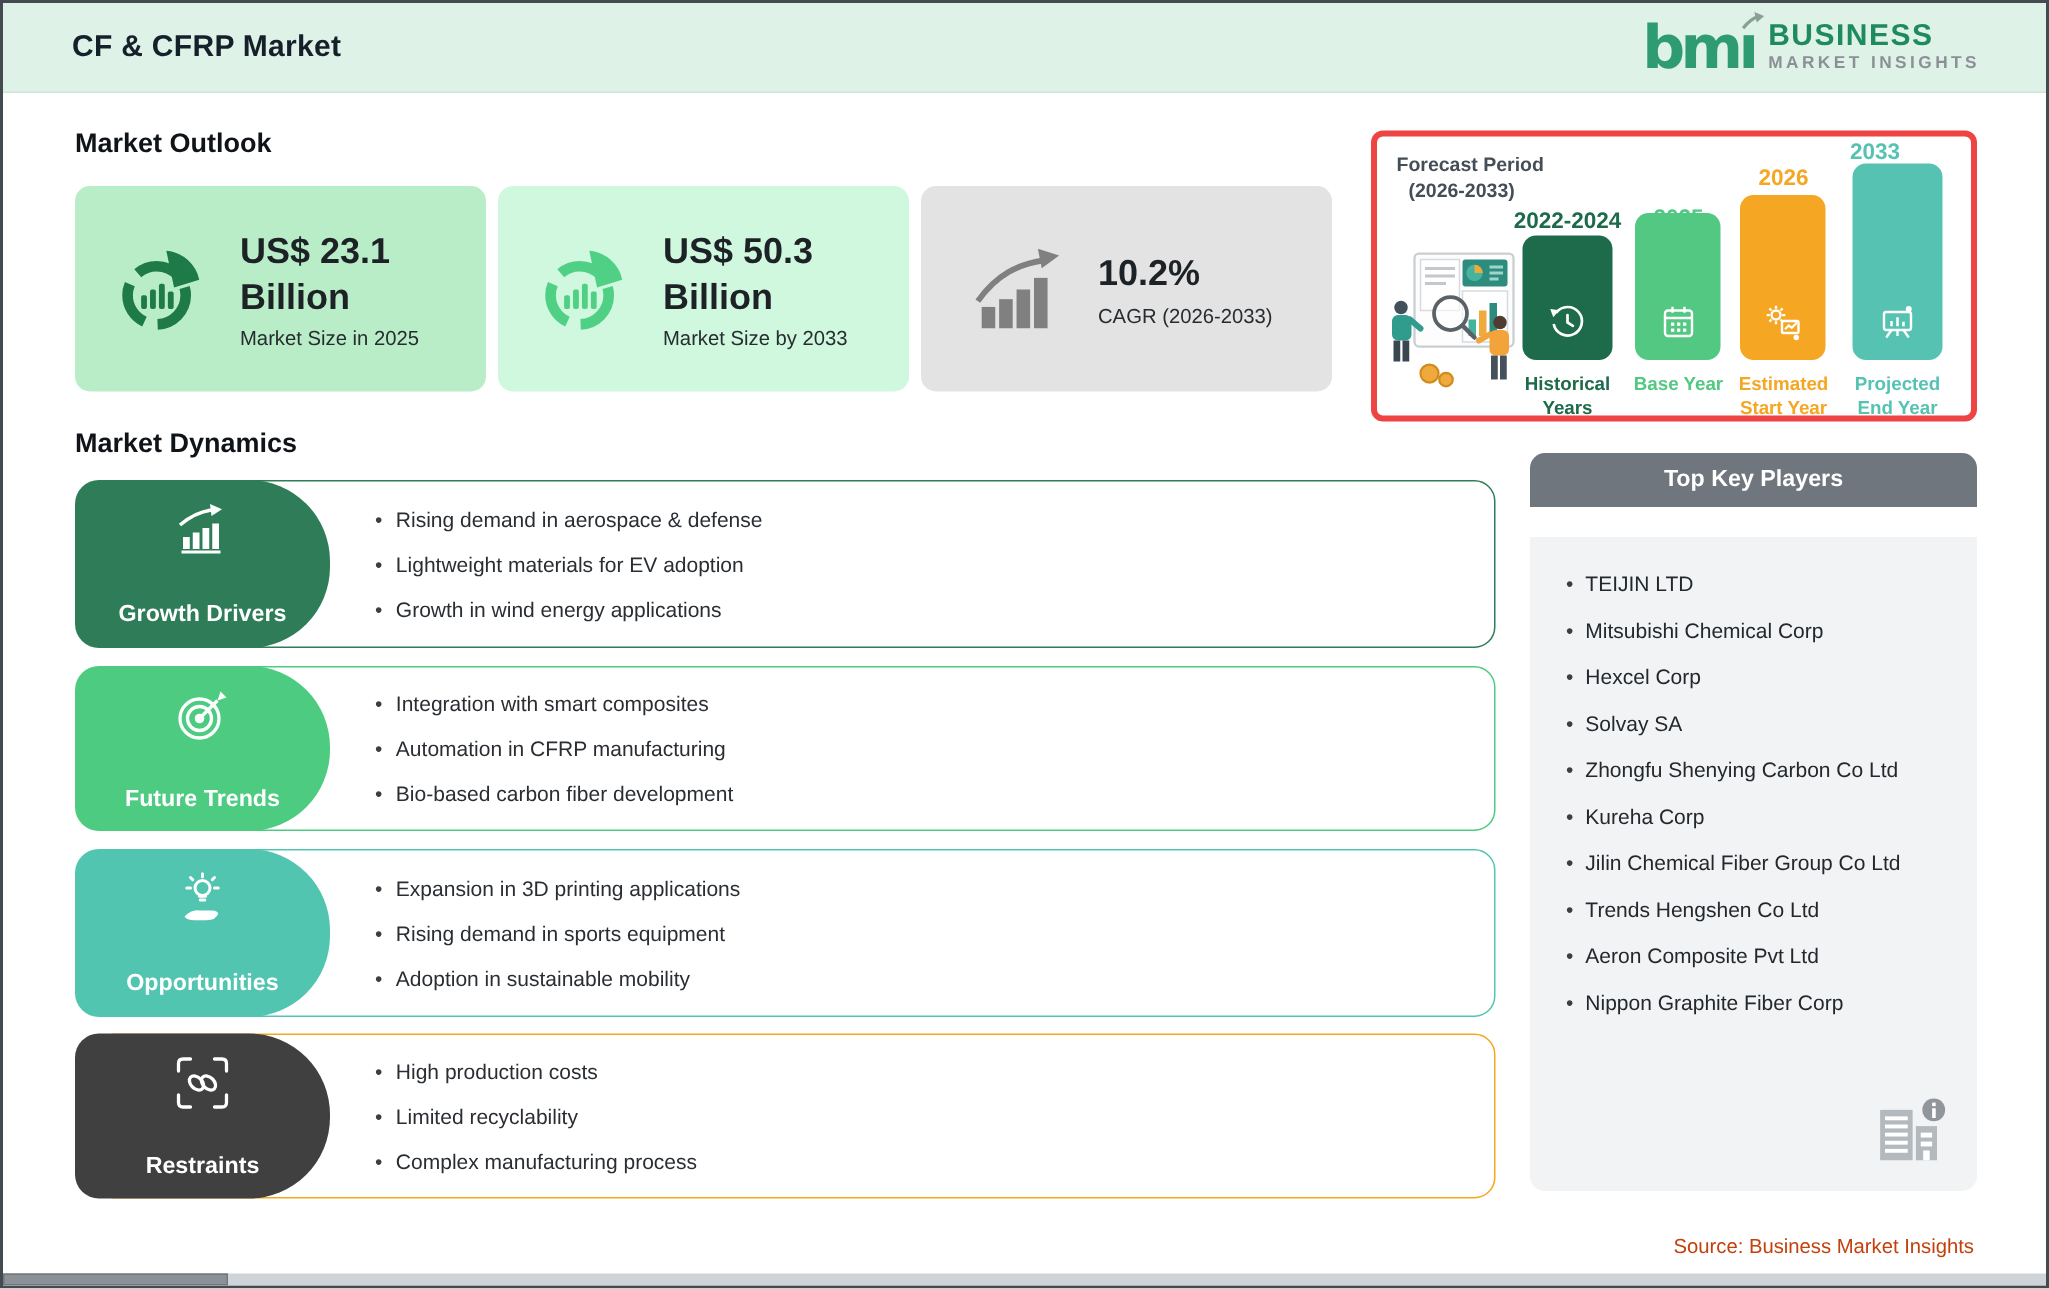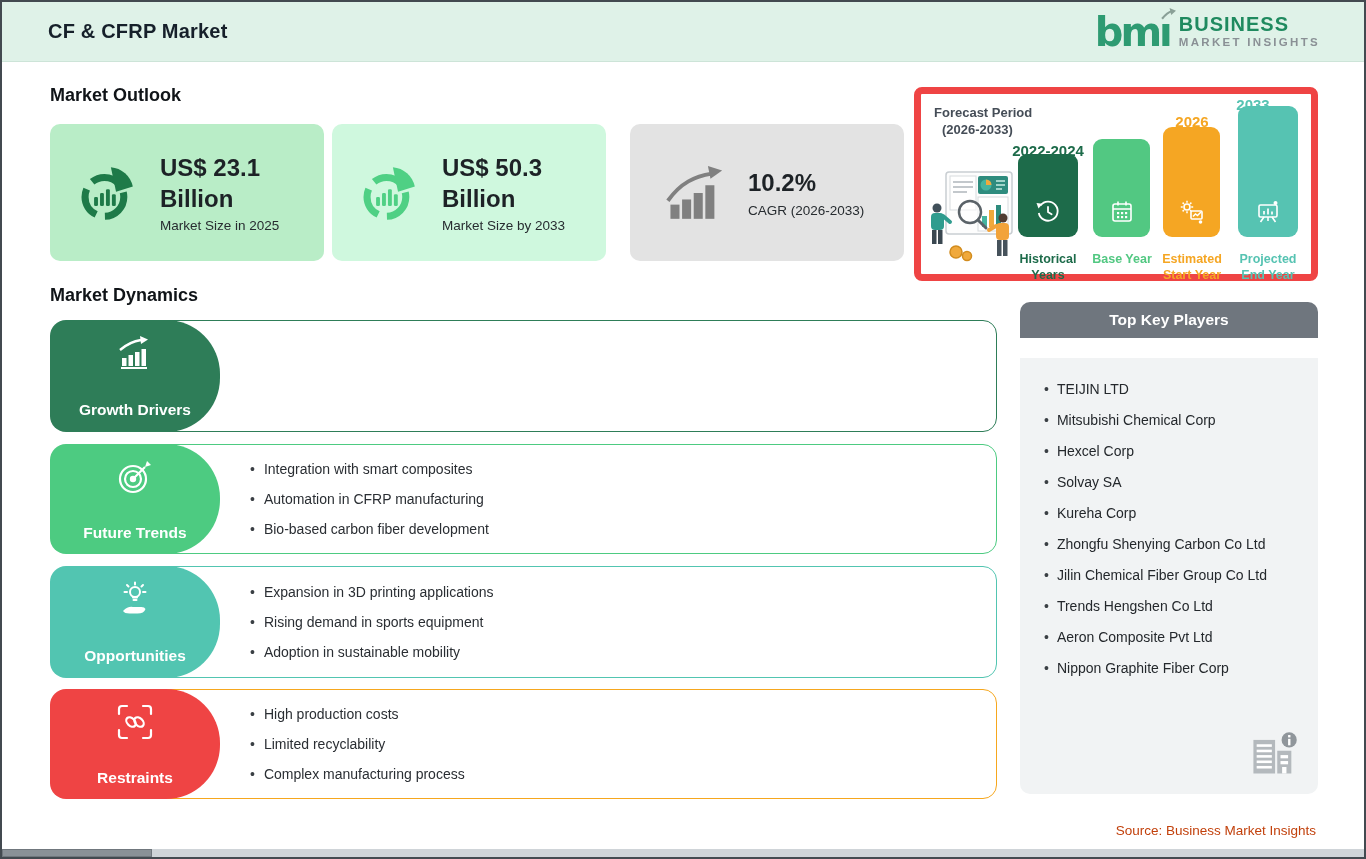--- a/index.html
+++ b/index.html
@@ -21,30 +21,30 @@
   .logo-l2{font-size:11.5px;font-weight:bold;color:#8A9095;letter-spacing:2.3px;margin-top:3px;}
 
   
   .sec{position:absolute;left:48px;margin:0;font-size:18px;font-weight:bold;color:#101418;}
   .outlook-h{top:83px;}
   .dynamics-h{top:283px;}
 
   
   .card{position:absolute;top:122px;height:137px;width:274px;border-radius:10px;
         display:flex;align-items:center;padding-left:26px;box-sizing:border-box;}
-  .card.c0{left:48px;}  .card.c1{left:330px;}  .card.c2{left:612px;padding-left:34px;margin-left:16px;}
+  .card.c0{left:48px;}  .card.c1{left:330px;}  .card.c2{left:612px;padding-left:34px;}
   .card-icon{width:62px;height:62px;flex:0 0 auto;margin-right:22px;}
   .card-icon svg{width:100%;height:100%;}
   .card-val{font-size:24px;font-weight:bold;color:#1d2226;line-height:1.3;max-width:150px;}
   .c2 .card-val{max-width:none;}
   .card-lab{font-size:13.5px;color:#272c30;margin-top:4px;}
 
   
   .fpanel{position:absolute;left:912px;top:85px;width:404px;height:194px;background:#fff;
-          border:7px solid #ef4444;border-radius:8px;box-sizing:border-box;}
+          border:4px solid #ef4444;border-radius:8px;box-sizing:border-box;}
   .ft1{position:absolute;left:13px;top:11px;font-size:13px;font-weight:bold;color:#454d57;}
   .ft2{position:absolute;left:21px;top:28px;font-size:13px;font-weight:bold;color:#454d57;}
   .fillus{position:absolute;left:4px;top:72px;width:100px;height:112px;}
   .fbar{position:absolute;bottom:37px;border-radius:9px;display:flex;align-items:flex-end;justify-content:center;}
   .fb0{left:97px;width:60px;height:83px;}
   .fb1{left:172px;width:57px;height:98px;}
   .fb2{left:242px;width:57px;height:110px;}
   .fb3{left:317px;width:60px;height:131px;}
   .fbar-icon{width:26px;height:26px;margin-bottom:12px;}
   .fyear{position:absolute;width:84px;text-align:center;font-size:15px;font-weight:bold;}
@@ -267,20 +267,25 @@
           <rect x="20" y="16" width="4.5" height="14"></rect>
               <rect x="26.5" y="13" width="4.5" height="17"></rect>
             </g>
           <rect x="6" y="31" width="26" height="2" fill="#fff"></rect>
           <path d="M5 14 C12 8 19 5 26 4" stroke="#fff" stroke-width="2.4" fill="none"></path>
           <polygon points="25,0 33,3.5 26,8" fill="#fff"></polygon>
         </svg>
       </span>
       <div class="pill-label">Growth Drivers</div>
     </div>
+    <ul class="bullets">
+      <li>Rising demand in aerospace &amp; defense</li>
+      <li>Lightweight materials for EV adoption</li>
+      <li>Growth in wind energy applications</li>
+    </ul>
   </div>
 
   <div class="drow r1">
     <div class="dbox" style="border-color: rgb(77, 203, 129);"></div>
     <div class="pill" style="background: rgb(77, 203, 129);">
       <span class="pill-icon">
         <svg viewBox="0 0 40 40">
           <circle cx="18" cy="22" r="13" fill="none" stroke="#fff" stroke-width="2.2"></circle>
           <circle cx="18" cy="22" r="8" fill="none" stroke="#fff" stroke-width="2.2"></circle>
           <circle cx="18" cy="22" r="3.2" fill="#fff"></circle>
@@ -314,21 +319,21 @@
     </div>
     <ul class="bullets">
       <li>Expansion in 3D printing applications</li>
       <li>Rising demand in sports equipment</li>
       <li>Adoption in sustainable mobility</li>
     </ul>
   </div>
 
   <div class="drow r3">
     <div class="dbox" style="border-color: rgb(246, 167, 30);"></div>
-    <div class="pill" style="background: #ef4444;">
+    <div class="pill" style="background: #404040;">
       <span class="pill-icon">
         <svg viewBox="0 0 40 40" fill="none" stroke="#fff" stroke-width="2.2" stroke-linecap="round">
           <path d="M12 4 H7 Q4 4 4 7 V12"></path>
           <path d="M28 4 h5 q3 0 3 3 v5"></path>
           <path d="M4 28 v5 q0 3 3 3 h5"></path>
           <path d="M36 28 v5 q0 3 -3 3 h-5"></path>
           <ellipse cx="16" cy="20" rx="5.5" ry="3.8" transform="rotate(45 16 20)"></ellipse>
           <ellipse cx="24" cy="20" rx="5.5" ry="3.8" transform="rotate(45 24 20)"></ellipse>
         </svg>
       </span>
@@ -342,22 +347,22 @@
   </div>
 
   <aside class="players">
     <div class="players-head">Top Key Players</div>
     <div class="players-body">
       <ul class="players-list">
         <li>TEIJIN LTD</li>
         <li>Mitsubishi Chemical Corp</li>
         <li>Hexcel Corp</li>
         <li>Solvay SA</li>
+        <li>Zhongfu Shenying Carbon Co Ltd</li>
         <li>Kureha Corp</li>
-        <li>Zhongfu Shenying Carbon Co Ltd</li>
         <li>Jilin Chemical Fiber Group Co Ltd</li>
         <li>Trends Hengshen Co Ltd</li>
         <li>Aeron Composite Pvt Ltd</li>
         <li>Nippon Graphite Fiber Corp</li>
       </ul>
       <svg class="building" viewBox="0 0 48 48">
         <rect x="5" y="11" width="20" height="31" fill="#b4b9bd"></rect>
         <g fill="#fff">
             <rect x="8" y="15" width="14" height="2.4"></rect>
             <rect x="8" y="20" width="14" height="2.4"></rect>

